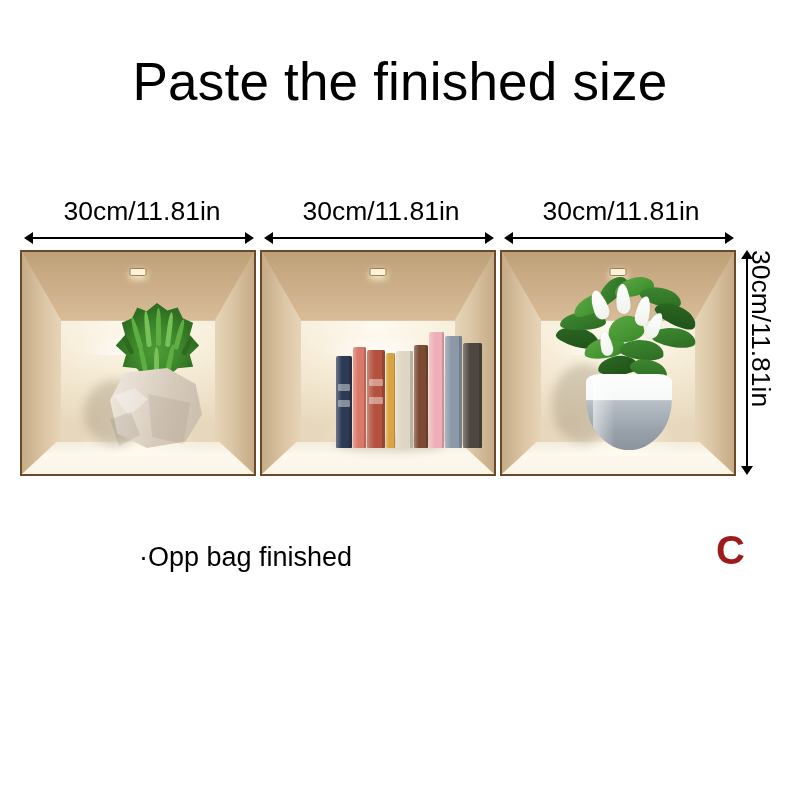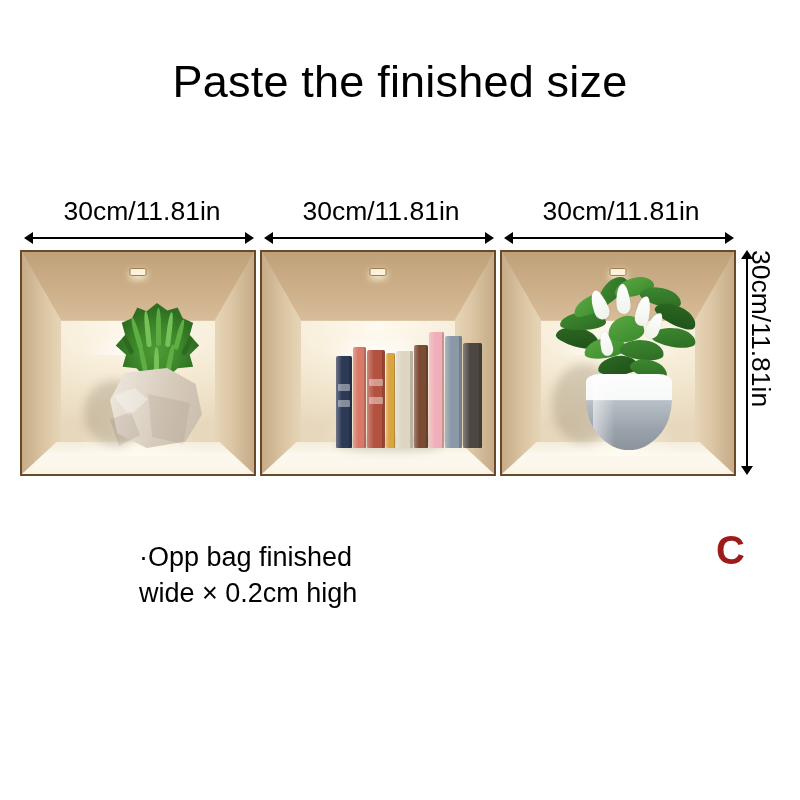--- a/index.html
+++ b/index.html
@@ -6,21 +6,21 @@
   body{
     width:800px;height:800px;background:#ffffff;
     font-family:"Liberation Sans", sans-serif;
     color:#111;overflow:hidden;position:relative;
   }
   #stage{position:absolute;inset:0;}
 
   
   .title{
     position:absolute;left:0;top:56px;width:800px;
-    text-align:center;font-size:45px;line-height:52px;
+    text-align:center;font-size:53px;line-height:52px;
     font-weight:400;letter-spacing:.2px;color:#000;
     white-space:nowrap;
   }
 
   
   .dimlabel{
     position:absolute;font-size:26.5px;line-height:30px;
     color:#000;white-space:nowrap;text-align:center;font-weight:400;
   }
   .dimlabel.l1{left:20px;top:196px;width:244px;}
@@ -345,17 +345,16 @@
       <div class="spathe" style="left:62px;top:8px;width:14px;height:30px;transform:rotate(-6deg);"></div>
       <div class="spathe" style="left:82px;top:20px;width:14px;height:30px;transform:rotate(10deg);"></div>
       <div class="spathe" style="left:94px;top:36px;width:13px;height:27px;transform:rotate(22deg);"></div>
       <div class="spathe" style="left:46px;top:56px;width:12px;height:24px;transform:rotate(-14deg);"></div>
     </div>
     <div class="pot-round"></div>
   </div>
 
   <div class="bullets" id="notes-list">
       <div>·Opp bag finished</div>
-      <div>wide × 0.2cm high</div>
     </div>
 
   <div class="badge">C</div>
 </div>
 
 </body></html>

